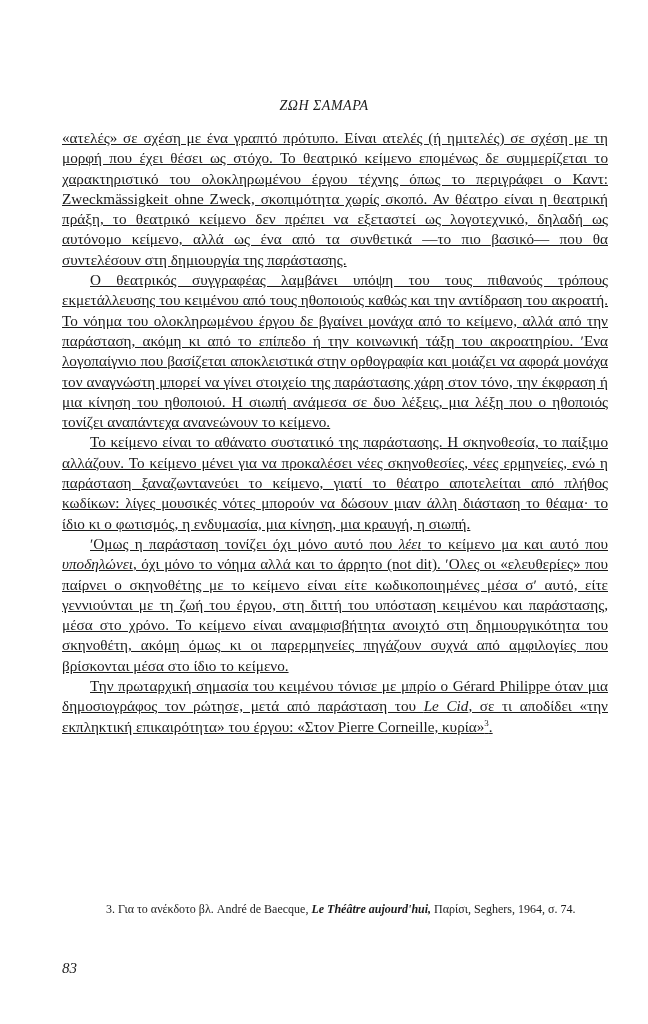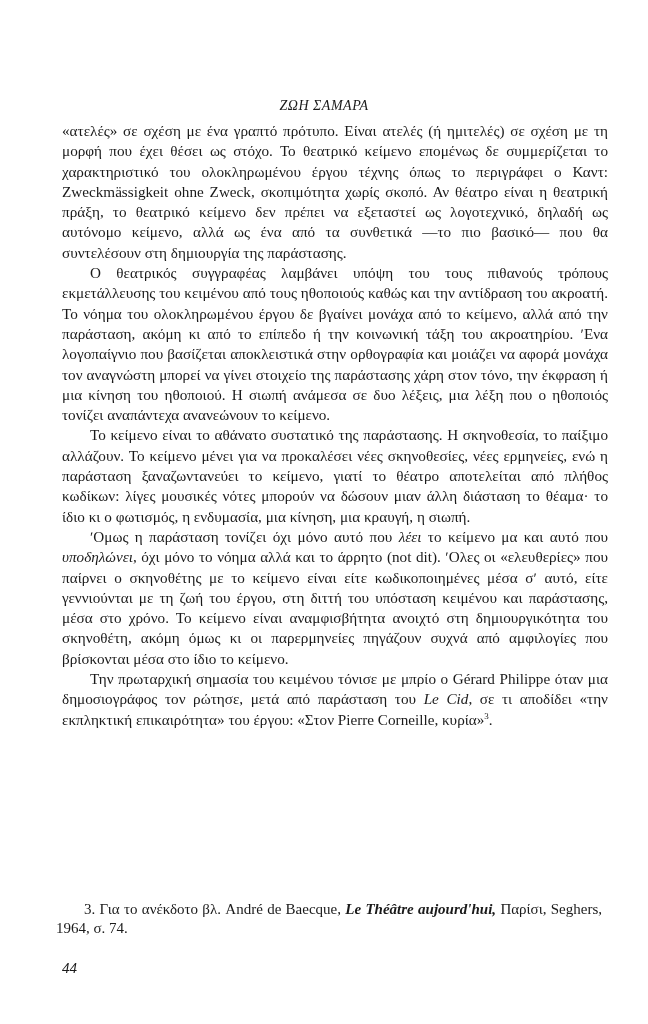--- a/index.html
+++ b/index.html
@@ -28,40 +28,41 @@
       width: 648px;
       text-align: center;
       font-family: "Liberation Serif", serif;
       font-style: italic;
       font-size: 14px;
       letter-spacing: 0.5px;
     }
     .body-text {
       position: absolute;
       left: 62px;
-      top: 121px;
+      top: 128px;
       width: 546px;
       font-family: "Liberation Serif", serif;
       font-size: 15.2px;
       line-height: 20.3px;
       text-align: justify;
+      text-decoration: underline;
     }
     .body-text p {
       margin: 0;
     }
     .body-text p.indent {
       text-indent: 28px;
     }
     .footnotes {
       position: absolute;
-      left: 56px;
+      left: 78px;
       top: 900px;
       width: 546px;
       font-family: "Liberation Serif", serif;
-      font-size: 15px;
+      font-size: 12px;
       line-height: 19px;
       text-align: justify;
     }
     .footnotes p {
       margin: 0;
       text-indent: 28px;
     }
     .page-number {
       position: absolute;
       left: 62px;
@@ -91,15 +92,15 @@
     <p class="indent"><span>ʹΟμως η παράσταση τονίζει όχι μόνο αυτό που </span><em>λέει</em><span> το κείμενο μα και αυτό που </span><em>υποδηλώνει</em><span>, όχι μόνο το νόημα αλλά και το άρρητο (not dit). ʹΟλες οι «ελευθερίες» που παίρνει ο σκηνοθέτης με το κείμενο είναι είτε κωδικοποιημένες μέσα σʹ αυτό, είτε γεννιούνται με τη ζωή του έργου, στη διττή του υπόσταση κειμένου και παράστασης, μέσα στο χρόνο. Το κείμενο είναι αναμφισβήτητα ανοιχτό στη δημιουργικότητα του σκηνοθέτη, ακόμη όμως κι οι παρερμηνείες πηγάζουν συχνά από αμφιλογίες που βρίσκονται μέσα στο ίδιο το κείμενο.</span></p>
 
     <p class="indent"><span>Την πρωταρχική σημασία του κειμένου τόνισε με μπρίο ο Gérard Philippe όταν μια δημοσιογράφος τον ρώτησε, μετά από παράσταση του </span><em>Le Cid</em><span>, σε τι αποδίδει «την εκπληκτική επικαιρότητα» του έργου: «Στον Pierre Corneille, κυρία»</span><sup>3</sup><span>.</span></p>
 
   </div>
 
   <div class="footnotes">
     <p><span>3.</span> <span>Για το ανέκδοτο βλ. André de Baecque, </span><span class="bi">Le Théâtre aujourd'hui,</span><span> Παρίσι, Seghers, 1964, σ. 74.</span></p>
   </div>
 
-  <div class="page-number">44</div>
+  <div class="page-number">83</div>
 
 </div>
 
 </body></html>

